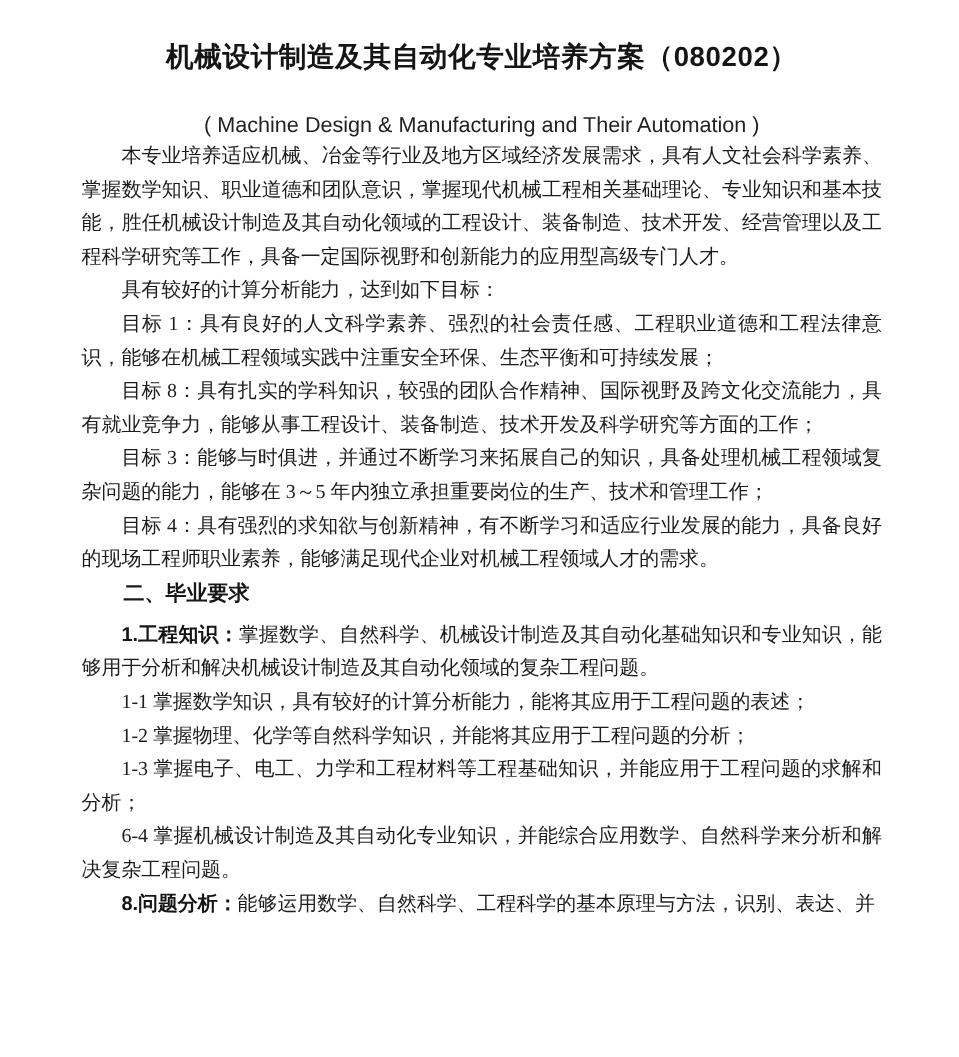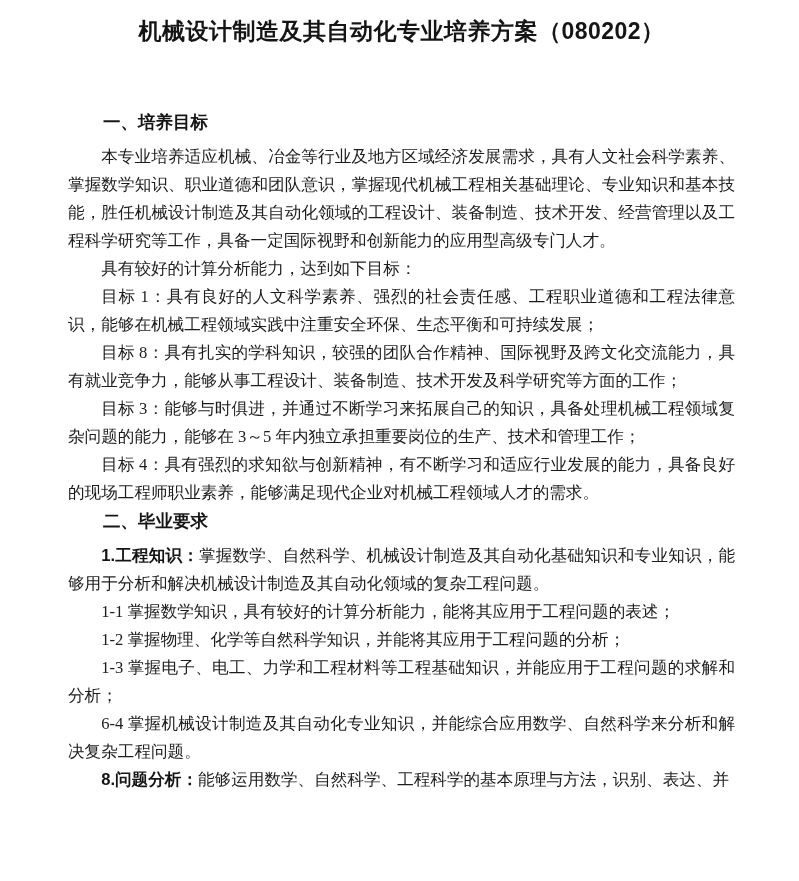--- a/index.html
+++ b/index.html
@@ -15,21 +15,21 @@
     font-family: "Liberation Serif", "DejaVu Serif", serif;
   }
   .page {
     box-sizing: border-box;
     width: 799px;
     height: 881px;
     padding: 16px 64px 0 68px;
     background: #ffffff;
   }
   .title {
-    margin: 0;
+    margin: 16px;
     font-family: "Liberation Sans", "DejaVu Sans", sans-serif;
     font-weight: bold;
     font-size: 23px;
     line-height: 30px;
     text-align: center;
     color: #151515;
     letter-spacing: 0.5px;
   }
   .subtitle {
     margin: 30px 0 0 0;
@@ -64,23 +64,23 @@
     font-family: "Liberation Sans", "DejaVu Sans", sans-serif;
     font-weight: bold;
     color: #141414;
   }
 </style>
 </head>
 <body>
 
 <div class="page">
   <h1 class="title">机械设计制造及其自动化专业培养方案（080202）</h1>
+  <div class="subtitle">( Machine Design &amp; Manufacturing and Their Automation )</div>
   <div id="sections">
       <section class="section">
-        <h2>一、培养目标</h2>
         <p>本专业培养适应机械、冶金等行业及地方区域经济发展需求，具有人文社会科学素养、掌握数学知识、职业道德和团队意识，掌握现代机械工程相关基础理论、专业知识和基本技能，胜任机械设计制造及其自动化领域的工程设计、装备制造、技术开发、经营管理以及工程科学研究等工作，具备一定国际视野和创新能力的应用型高级专门人才。</p>
         <p>具有较好的计算分析能力，达到如下目标：</p>
         <p>目标 1：具有良好的人文科学素养、强烈的社会责任感、工程职业道德和工程法律意识，能够在机械工程领域实践中注重安全环保、生态平衡和可持续发展；</p>
         <p>目标 8：具有扎实的学科知识，较强的团队合作精神、国际视野及跨文化交流能力，具有就业竞争力，能够从事工程设计、装备制造、技术开发及科学研究等方面的工作；</p>
         <p>目标 3：能够与时俱进，并通过不断学习来拓展自己的知识，具备处理机械工程领域复杂问题的能力，能够在 3～5 年内独立承担重要岗位的生产、技术和管理工作；</p>
         <p>目标 4：具有强烈的求知欲与创新精神，有不断学习和适应行业发展的能力，具备良好的现场工程师职业素养，能够满足现代企业对机械工程领域人才的需求。</p>
       </section>
       <section class="section">
         <h2>二、毕业要求</h2>
         <p><strong>1.工程知识：</strong>掌握数学、自然科学、机械设计制造及其自动化基础知识和专业知识，能够用于分析和解决机械设计制造及其自动化领域的复杂工程问题。</p>

